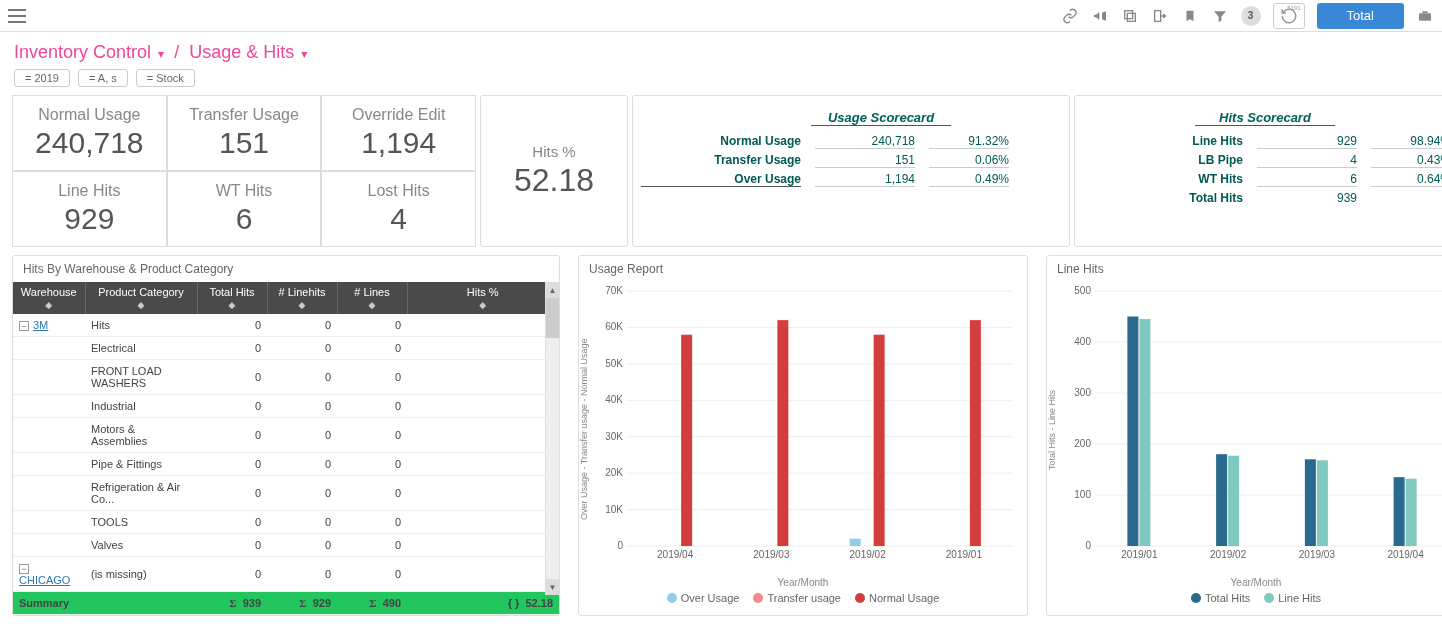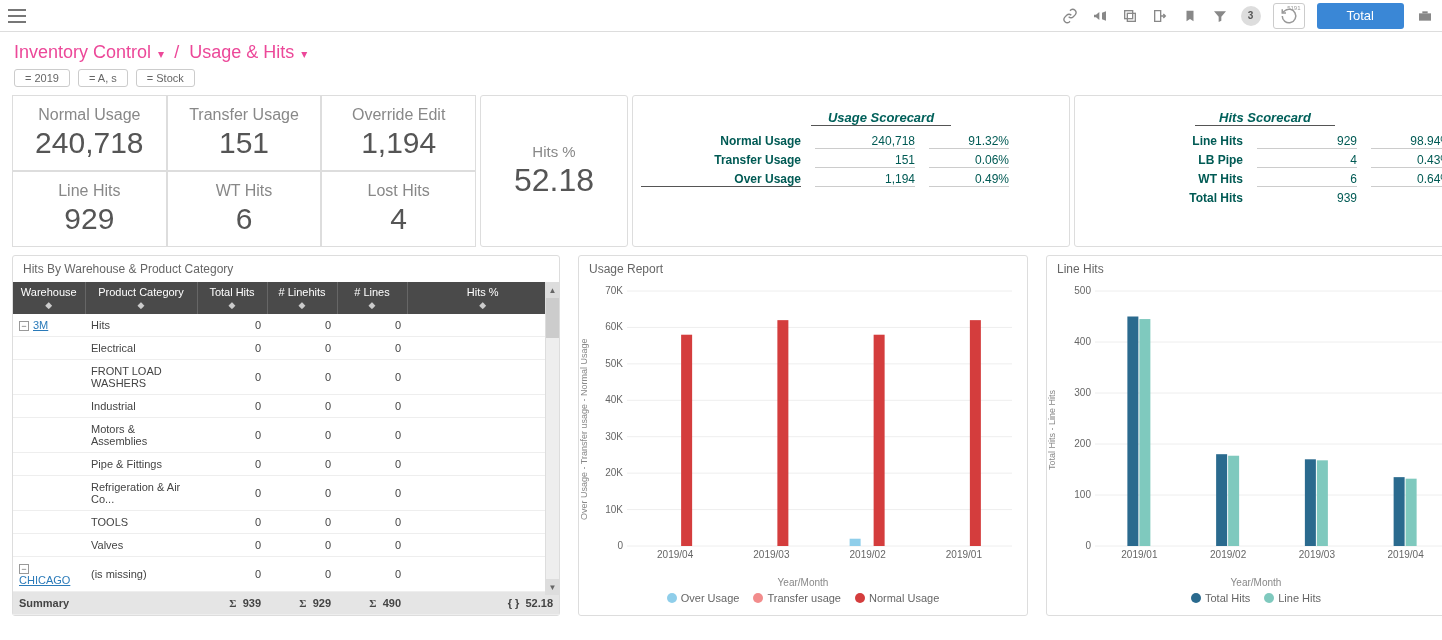--- a/index.html
+++ b/index.html
@@ -39,21 +39,21 @@
 .panel { border: 1px solid #ddd; border-radius: 3px; }
 .panel-title { font-size: 12px; color: #666; padding: 6px 10px; }
 .table-wrap { position: relative; }
 .tbl { width: 100%; border-collapse: collapse; font-size: 11px; }
 .tbl thead th { background: #4a4a4a; color: #fff; font-weight: normal; text-align: center; padding: 4px 6px; border-right: 1px solid #666; position: relative; }
 .tbl thead th .sort { display:block; font-size:9px; color:#ccc; margin-top:2px; }
 .tbl tbody td { padding: 5px 6px; border-bottom: 1px solid #eee; color:#444; }
 .tbl tbody td.num { text-align: right; }
 .tbl .wh-link { color: #2a7ab9; text-decoration: underline; }
 .expand-box { width:10px; height:10px; border:1px solid #999; display:inline-flex; align-items:center; justify-content:center; font-size:9px; margin-right:4px; color:#666; }
-.summary-row { background: #e5e5e5; font-weight: bold; }
+.summary-row { background: #22c55e; font-weight: bold; }
 .summary-row td { padding: 4px 6px; }
 .sigma { font-family: serif; }
 .scrollbar { position:absolute; right:0; top:0; bottom:20px; width:14px; background:#eee; border-left:1px solid #ddd; }
 .scroll-up, .scroll-down { height:16px; background:#ddd; display:flex; align-items:center; justify-content:center; font-size:8px; color:#666; cursor:pointer; }
 .scroll-thumb { height:40px; background:#ccc; margin-top:0; }
 
 .chart-area { padding: 4px 8px 8px; }
 svg text { font-size: 10px; fill: #666; }
 .legend { display:flex; justify-content:center; gap:14px; font-size:11px; color:#666; padding:4px 0; }
 .legend-item { display:flex; align-items:center; gap:4px; }

